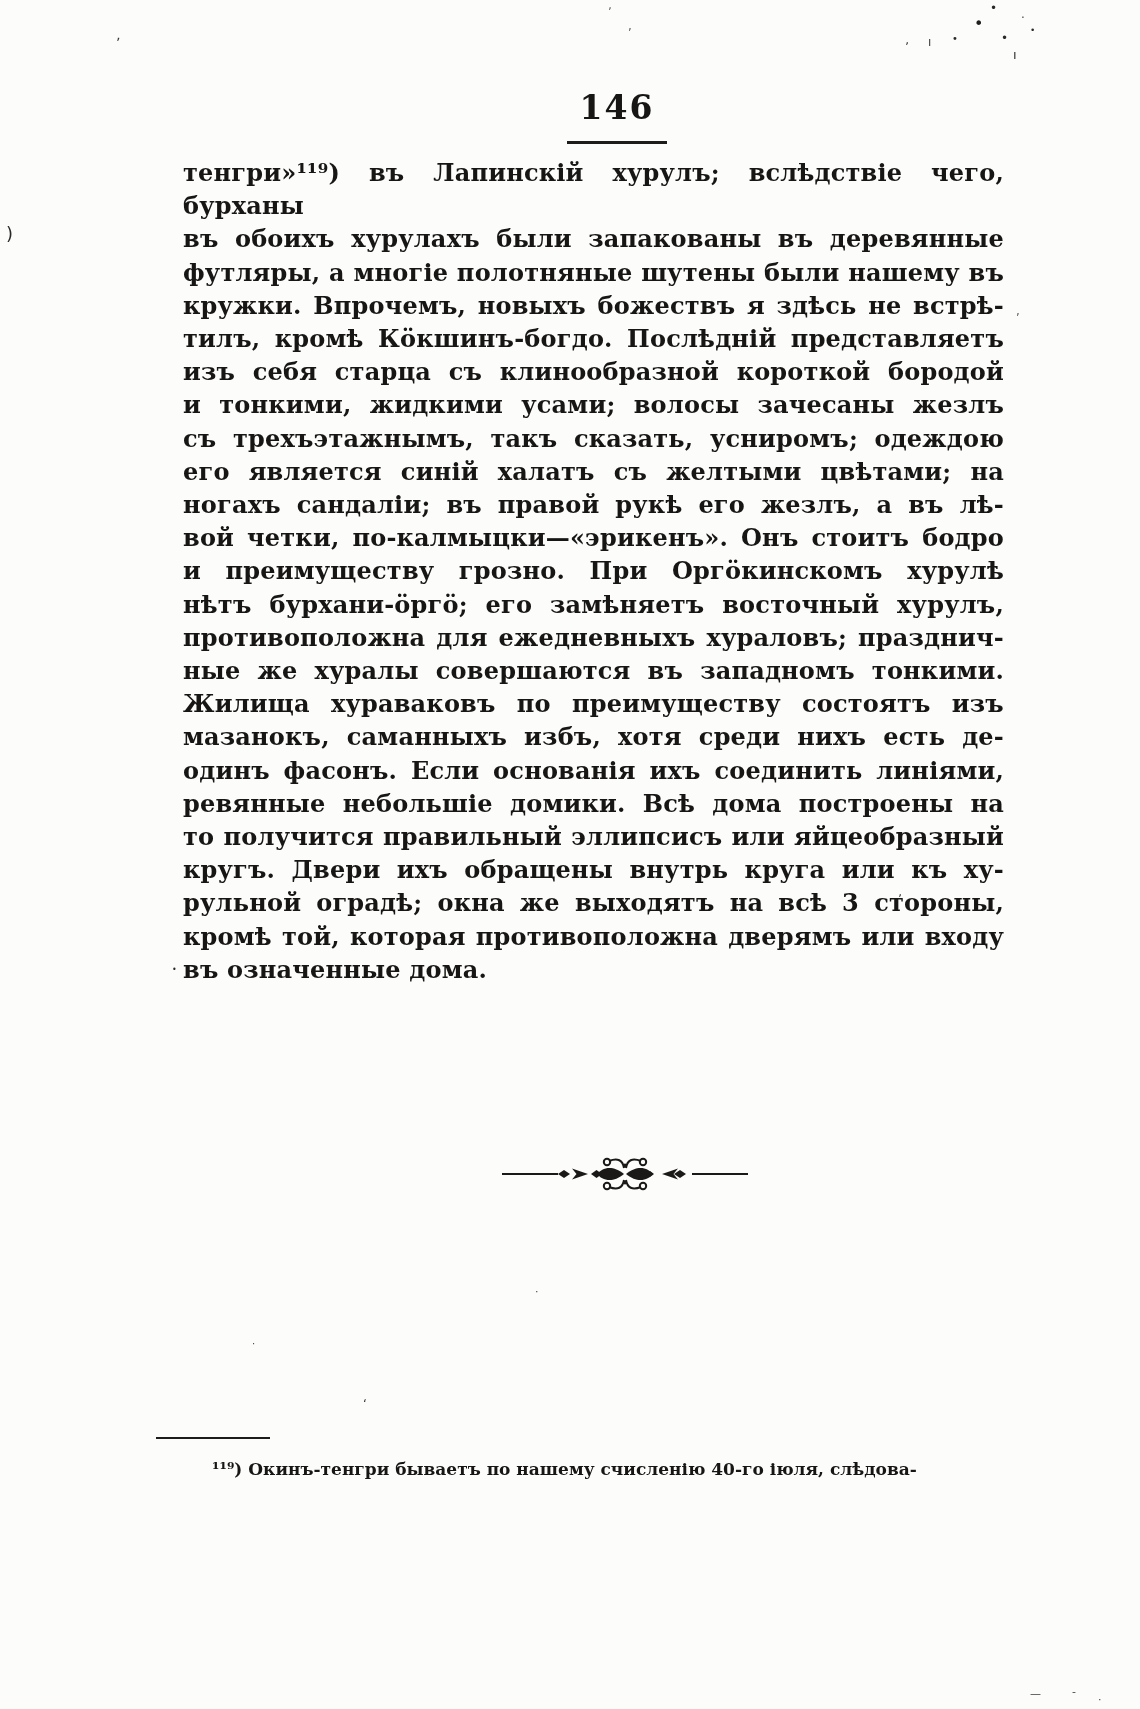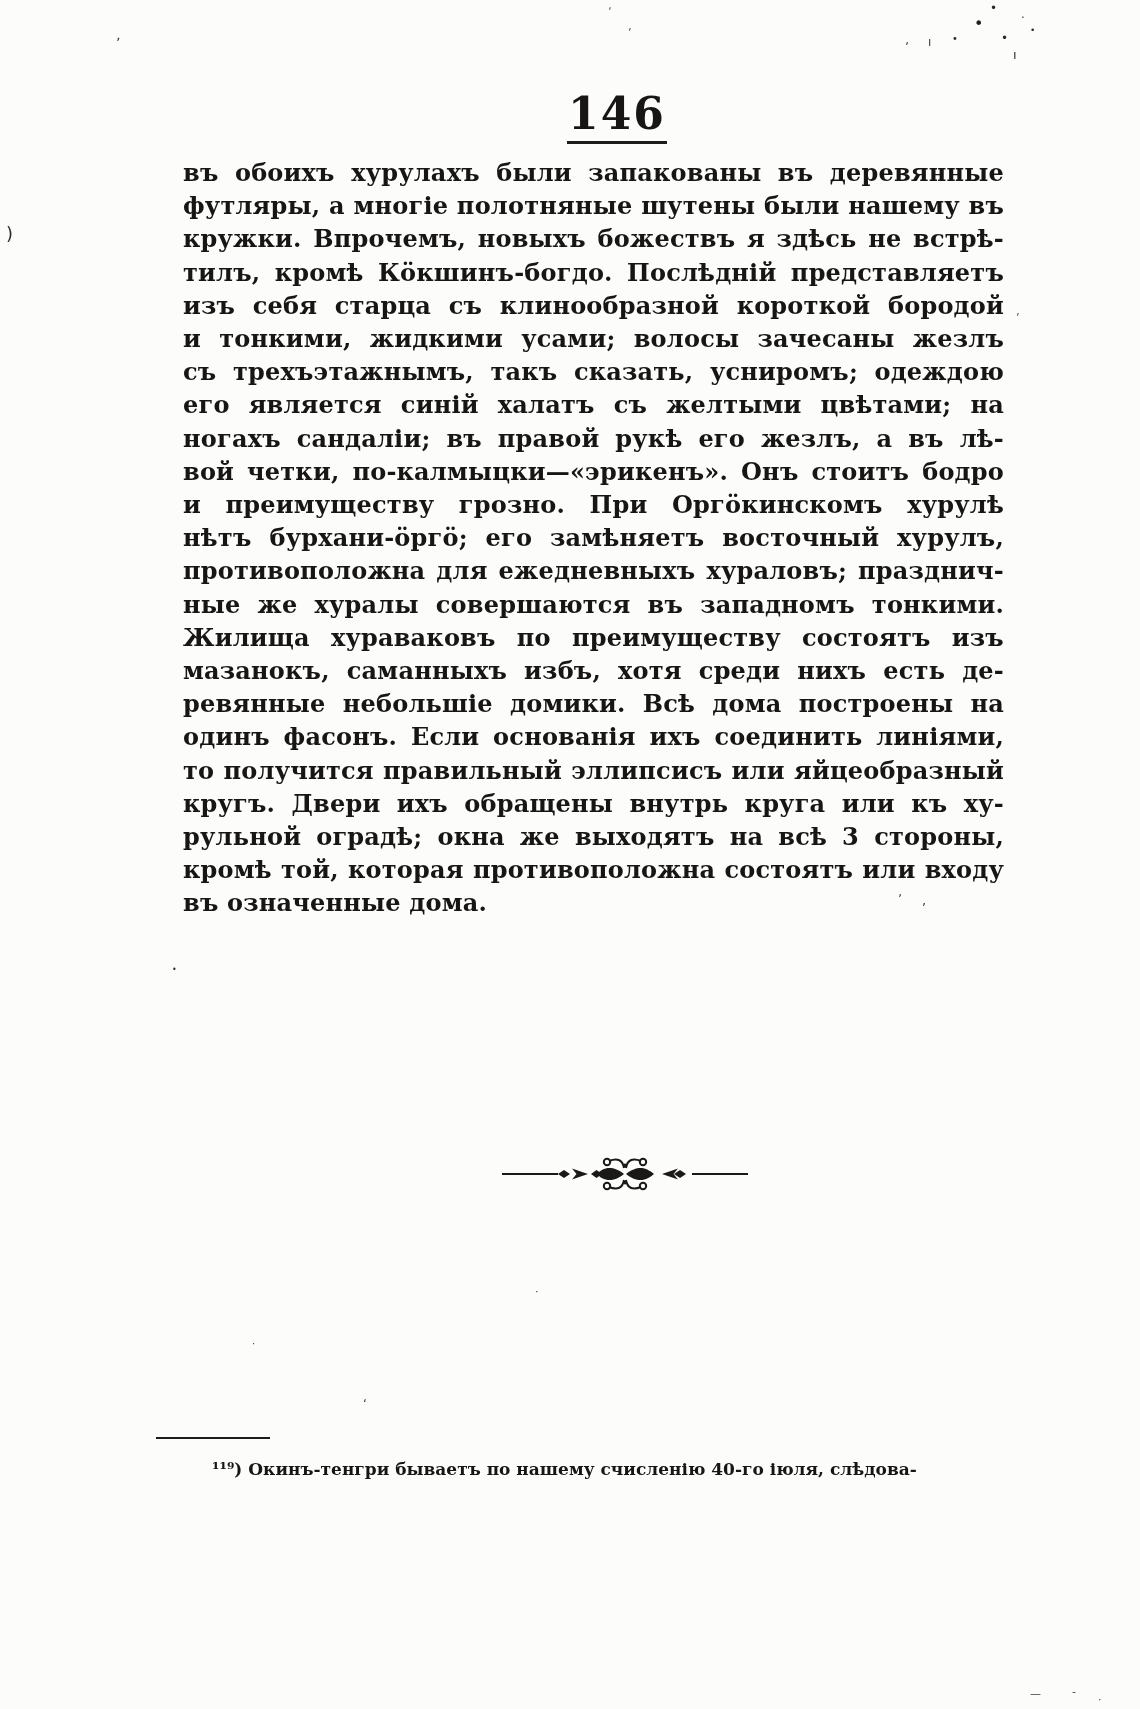--- a/index.html
+++ b/index.html
@@ -8,23 +8,23 @@
     width:1140px;height:1709px;
     margin:0 auto;
     background:#fcfcfa;
     font-family:"DejaVu Serif","Liberation Serif",serif;
     color:#171614;
     overflow:hidden;
   }
   .page-number{
     position:absolute;left:567px;top:88px;width:100px;
     text-align:center;
-    font-size:44px;font-weight:bold;letter-spacing:2px;
+    font-size:33px;font-weight:bold;letter-spacing:2px;
     border-bottom:3px solid #1d1c1a;
-    padding-bottom:2px;
+    padding-bottom:14px;
   }
   .body-text{
     position:absolute;left:183px;top:156px;width:821px;
     font-size:24px;font-weight:bold;line-height:33.2px;
     letter-spacing:0.2px;
   }
   .body-text .text-line{
     text-align:justify;
     text-align-last:justify;
     white-space:normal;
@@ -53,42 +53,43 @@
   }
 </style>
 </head>
 <body>
 
 <div class="page">
 
   <div class="page-number">146</div>
 
   <div class="body-text">
+      <div class="text-line">тенгри»¹¹⁹) въ Лапинскій хурулъ; вслѣдствіе чего, бурханы</div>
       <div class="text-line">въ обоихъ хурулахъ были запакованы въ деревянные</div>
       <div class="text-line">футляры, а многіе полотняные шутены были нашему въ</div>
       <div class="text-line">кружки. Впрочемъ, новыхъ божествъ я здѣсь не встрѣ-</div>
       <div class="text-line">тилъ, кромѣ Кӧкшинъ-богдо. Послѣдній представляетъ</div>
       <div class="text-line">изъ себя старца съ клинообразной короткой бородой</div>
       <div class="text-line">и тонкими, жидкими усами; волосы зачесаны жезлъ</div>
       <div class="text-line">съ трехъэтажнымъ, такъ сказать, усниромъ; одеждою</div>
       <div class="text-line">его является синій халатъ съ желтыми цвѣтами; на</div>
       <div class="text-line">ногахъ сандаліи; въ правой рукѣ его жезлъ, а въ лѣ-</div>
       <div class="text-line">вой четки, по-калмыцки—«эрикенъ». Онъ стоитъ бодро</div>
       <div class="text-line">и преимуществу грозно. При Оргӧкинскомъ хурулѣ</div>
       <div class="text-line">нѣтъ бурхани-ӧргӧ; его замѣняетъ восточный хурулъ,</div>
       <div class="text-line">противоположна для ежедневныхъ хураловъ; празднич-</div>
       <div class="text-line">ные же хуралы совершаются въ западномъ тонкими.</div>
       <div class="text-line">Жилища хураваковъ по преимуществу состоятъ изъ</div>
       <div class="text-line">мазанокъ, саманныхъ избъ, хотя среди нихъ есть де-</div>
+      <div class="text-line">одинъ фасонъ. Если основанія ихъ соединить линіями,</div>
       <div class="text-line">ревянные небольшіе домики. Всѣ дома построены на</div>
-      <div class="text-line">одинъ фасонъ. Если основанія ихъ соединить линіями,</div>
       <div class="text-line">то получится правильный эллипсисъ или яйцеобразный</div>
       <div class="text-line">кругъ. Двери ихъ обращены внутрь круга или къ ху-</div>
       <div class="text-line">рульной оградѣ; окна же выходятъ на всѣ 3 стороны,</div>
-      <div class="text-line">кромѣ той, которая противоположна состоятъ или входу</div>
+      <div class="text-line">кромѣ той, которая противоположна дверямъ или входу</div>
       <div class="text-line">въ означенные дома.</div>
     </div>
 
   <div class="ornament">
     <svg viewBox="0 0 250 44" width="250" height="44" aria-hidden="true">
       <g fill="#1a1917" stroke="#1a1917">
         <path d="M2 22 H58" stroke-width="1.8" fill="none"></path>
         <path d="M192 22 H248" stroke-width="1.8" fill="none"></path>
         <path d="M58 22 l6 -4 6 4 -6 4 z" stroke="none"></path>
         <path d="M88 22 L72 16.5 l4.5 5.5 -4.5 5.5 z" stroke="none"></path>

